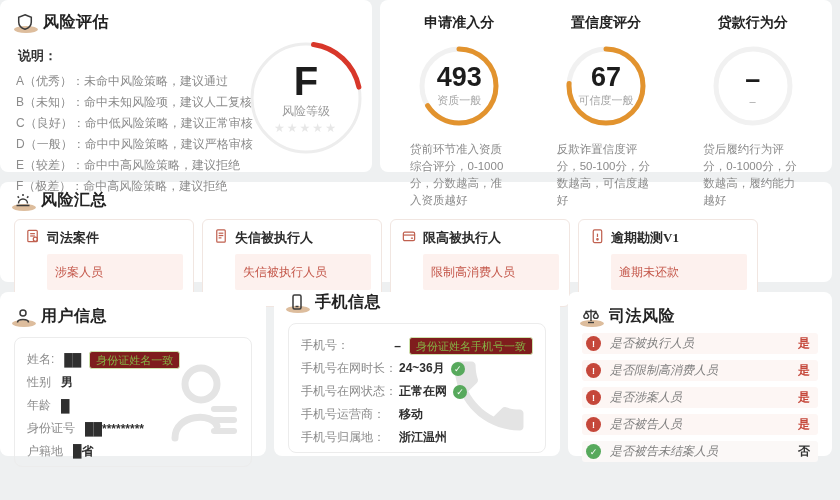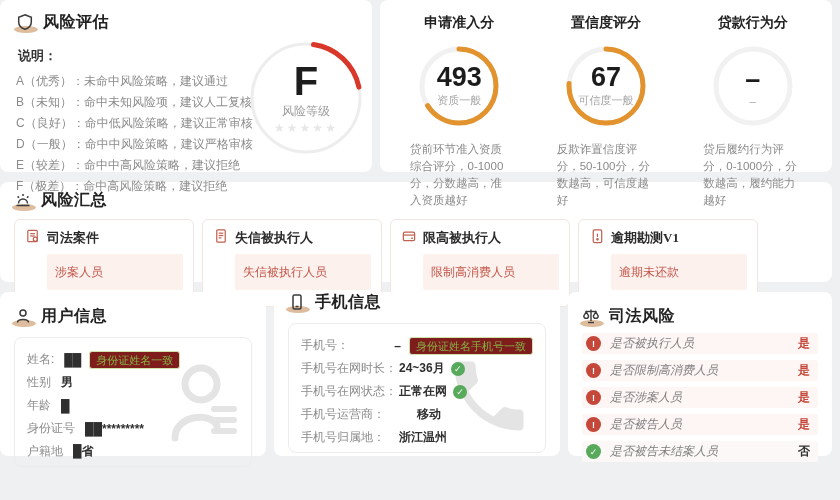--- a/index.html
+++ b/index.html
@@ -277,21 +277,21 @@
             <span class="info-value" style="margin-left: 2px;">24~36月</span>
             <span class="check-ico">✓</span>
           </div>
           <div class="info-row">
             <span class="info-label info-label-w">手机号在网状态：</span>
             <span class="info-value" style="margin-left: 2px;">正常在网</span>
             <span class="check-ico">✓</span>
           </div>
           <div class="info-row">
             <span class="info-label info-label-w">手机号运营商：</span>
-            <span class="info-value" style="margin-left: 20px;">移动</span>
+            <span class="info-value" style="margin-left: 2px;">移动</span>
           </div>
           <div class="info-row">
             <span class="info-label info-label-w">手机号归属地：</span>
             <span class="info-value" style="margin-left: 2px;">浙江温州</span>
           </div>
         </div>
       <svg class="watermark" width="92" height="92" viewBox="0 0 24 24" style="top:26px;right:10px;">
         <path fill="#e4e4e4" d="M6.62 10.79c1.44 2.83 3.76 5.14 6.59 6.59l2.2-2.2c.27-.27.67-.36 1.02-.24 1.12.37 2.33.57 3.57.57.55 0 1 .45 1 1V20c0 .55-.45 1-1 1-9.39 0-17-7.61-17-17 0-.55.45-1 1-1h3.5c.55 0 1 .45 1 1 0 1.25.2 2.45.57 3.57.11.35.03.74-.25 1.02l-2.2 2.2z"></path>
       </svg>
     </div>

